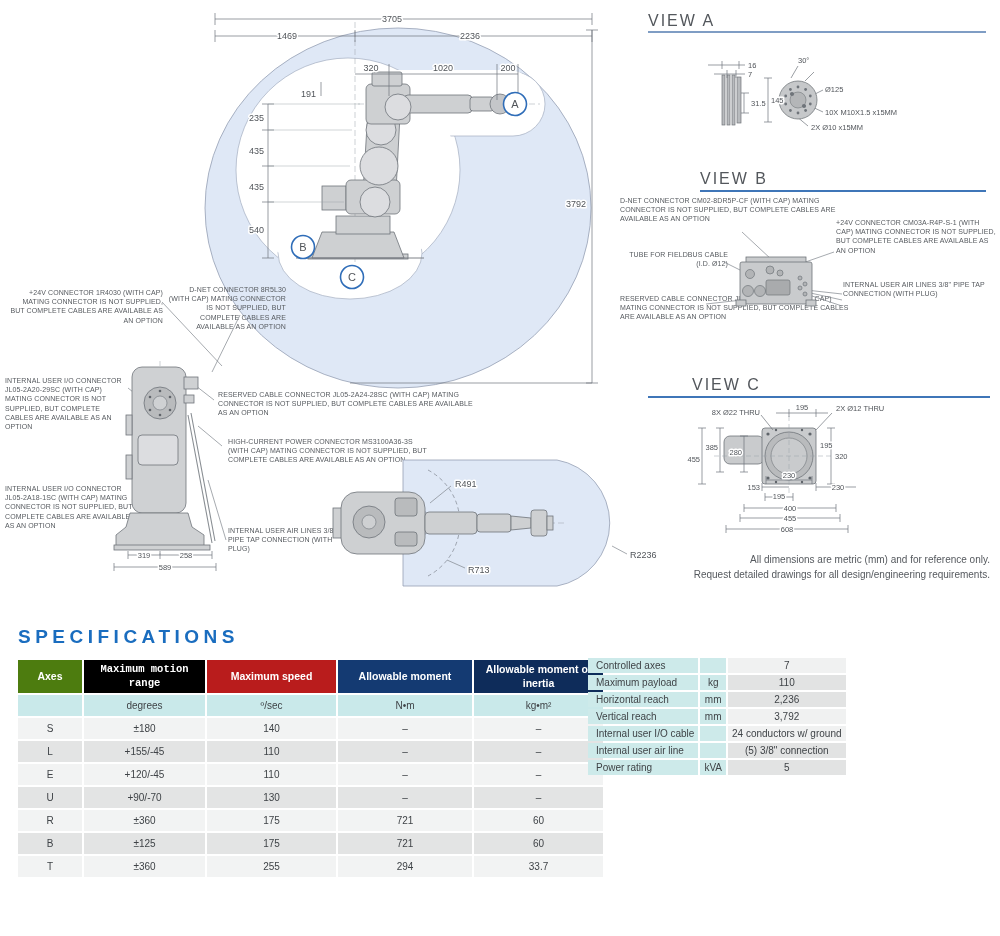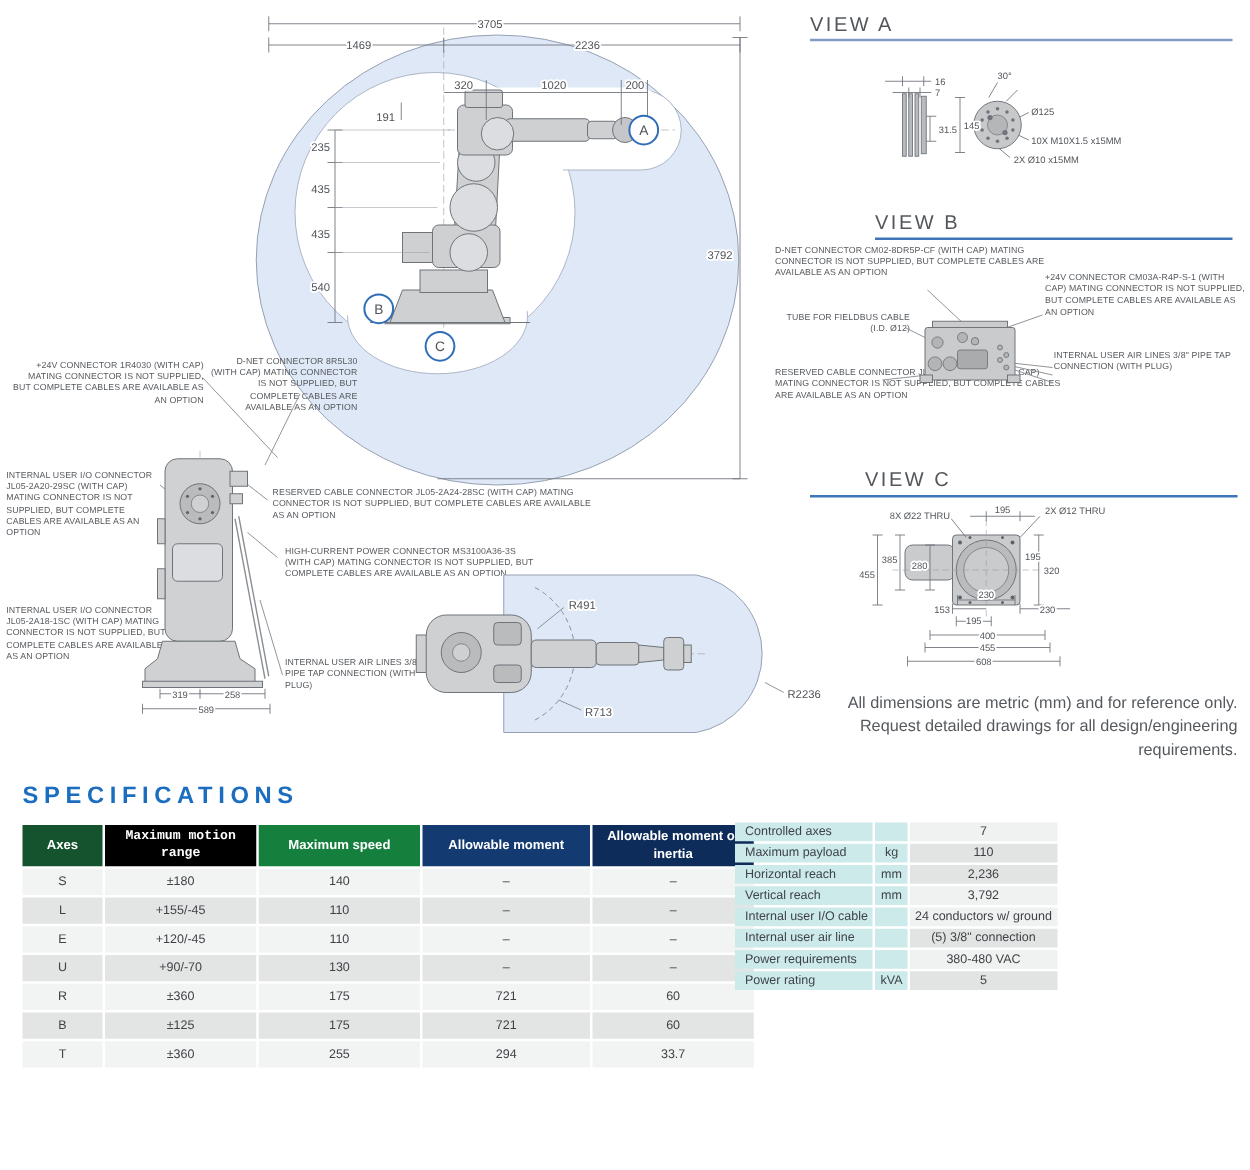--- a/index.html
+++ b/index.html
@@ -9,26 +9,26 @@
   svg text{font-family:"Liberation Sans",sans-serif;fill:#51555a;
            paint-order:stroke;stroke:#ffffff;stroke-width:3px;stroke-linejoin:round;}
   .dim{font-size:9px;}
   .dim-sm{font-size:7.5px;}
   .view-title{position:absolute;font-size:16px;letter-spacing:2px;color:#53575c;}
   .view-underline{position:absolute;height:2px;}
   .ul-a{background:#7f9dc4;}
   .ul-bc{background:#3f76b8;}
   .annot{position:absolute;font-size:7px;line-height:1.32;color:#565a5f;letter-spacing:.1px;}
   .right{text-align:right;}
-  .notes{position:absolute;font-size:13px;line-height:1.45;color:#55595e;text-align:right;}
+  .notes{position:absolute;font-size:10px;line-height:1.45;color:#55595e;text-align:right;}
   .spec-title{position:absolute;font-size:19px;font-weight:bold;letter-spacing:4.5px;color:#1a6dbf;}
   table{position:absolute;border-collapse:separate;border-spacing:2px;font-size:10px;color:#3f4347;}
   th,td{padding:0 4px;text-align:center;vertical-align:middle;}
   .t1 th{color:#fff;font-weight:bold;font-size:10.5px;height:33px;line-height:1.25;}
-  .t1-h1{background:#14532d;} .t1-h2{background:#000000;font-family:Liberation Mono, monospace;} .t1-h3{background:#15803d;}
+  .t1-h1{background:#4d7c0f;} .t1-h2{background:#000000;font-family:Liberation Mono, monospace;} .t1-h3{background:#b91c1c;}
   .t1-h4{background:#143a72;} .t1-h5{background:#0e2c5a;}
   .units td{background:#c9e9ea;height:21px;}
   .row-a td{background:#f2f3f3;height:21px;}
   .row-b td{background:#e3e4e4;height:21px;}
   .t2 th{color:#fff;font-weight:bold;font-size:10.5px;height:22px;}
   .t2-hL{background:#2173b9;} .t2-hV{background:#0e2c5a;}
   .t2 td{height:15px;}
   .t2 .lab{background:#cdeaea;text-align:left;padding-left:8px;}
   .t2 .unit{background:#cdeaea;}
   .t2 .va{background:#f0f1f1;} .t2 .vb{background:#e2e3e3;}
@@ -336,20 +336,27 @@
 
   <table class="t1" style="left:16px;top:658px;">
     <tbody>
         <tr>
       <th class="t1-h1" style="width:56px;">Axes</th>
       <th class="t1-h2" style="width:113px;">Maximum motion range</th>
       <th class="t1-h3" style="width:121px;">Maximum speed</th>
       <th class="t1-h4" style="width:126px;">Allowable moment</th>
       <th class="t1-h5" style="width:121px;">Allowable moment of inertia</th>
     </tr>
+    <tr class="units">
+      <td></td>
+      <td>degrees</td>
+      <td>º/sec</td>
+      <td>N•m</td>
+      <td>kg•m²</td>
+    </tr>
     <tr class="row-a">
       <td>S</td>
       <td>±180</td>
       <td>140</td>
       <td>–</td>
       <td>–</td>
     </tr>
     <tr class="row-b">
       <td>L</td>
       <td>+155/-45</td>
@@ -421,25 +428,20 @@
       <td class="lab">Internal user I/O cable</td>
       <td class="unit"></td>
       <td class="va">24 conductors w/ ground</td>
     </tr>
     <tr>
       <td class="lab">Internal user air line</td>
       <td class="unit"></td>
       <td class="vb">(5) 3/8" connection</td>
     </tr>
     <tr>
-      <td class="lab">Power requirements</td>
-      <td class="unit"></td>
-      <td class="va">380-480 VAC</td>
-    </tr>
-    <tr>
       <td class="lab">Power rating</td>
       <td class="unit">kVA</td>
       <td class="vb">5</td>
     </tr>
   </tbody>
     </table>
 
 </div>
 
 </body></html>

